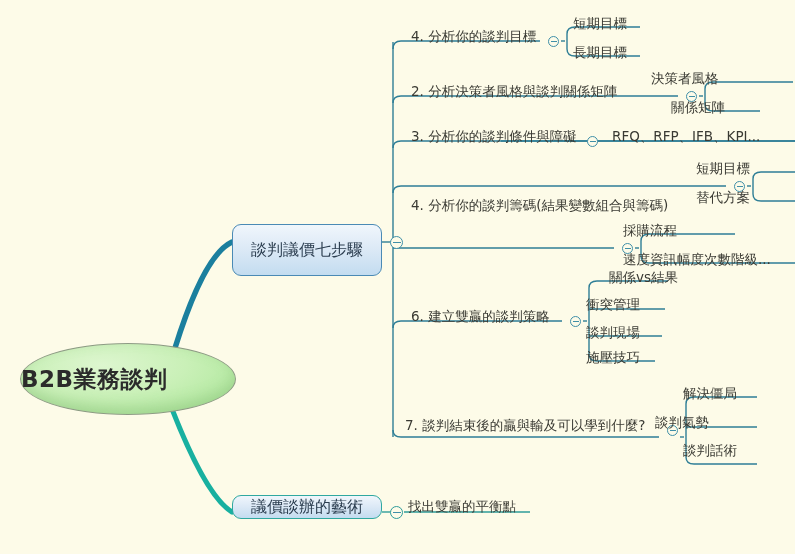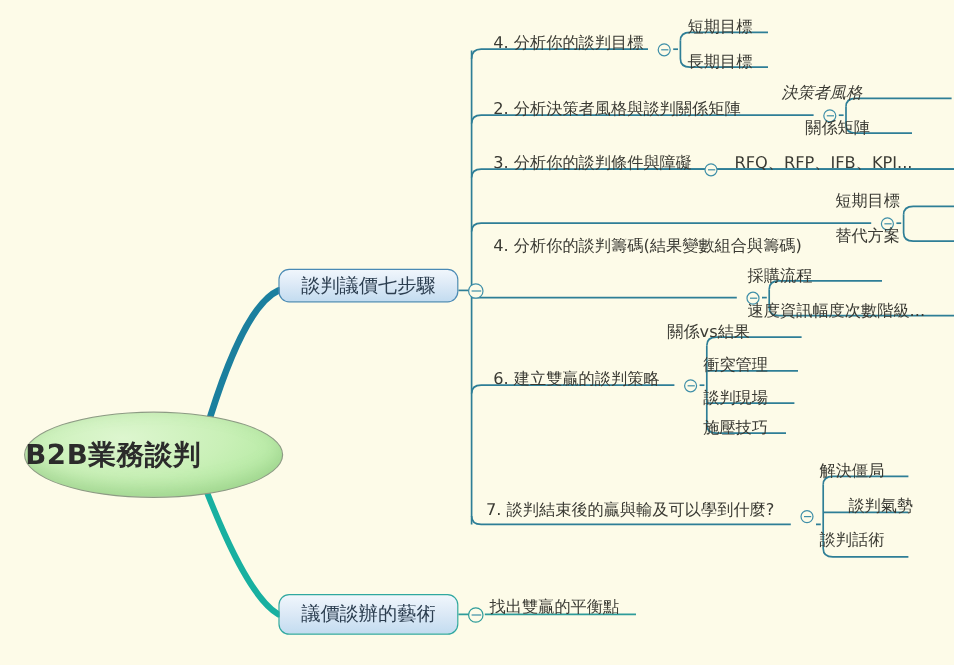--- a/index.html
+++ b/index.html
@@ -188,21 +188,21 @@
     <g stroke="#2e9c9a" stroke-width="1.4" fill="none">
       <path d="M 382 512 L 391 512"></path>
       <path d="M 404 512 L 530 512"></path>
     </g>
   </svg>
 
   <div class="root-node">
     <span class="root-label">B2B業務談判</span>
   </div>
 
-  <div class="branch-node" style="left:232px; top:224px; width:150px; height:28px;">
+  <div class="branch-node" style="left:232px; top:224px; width:150px; height:52px;">
     <span class="branch-label">談判議價七步驟</span>
   </div>
   <div class="toggle lg" style="left:390px; top:236px;"></div>
 
   <div class="topic" style="left:411px; top:30px;">4. 分析你的談判目標</div>
   <div class="toggle" style="left:548px; top:36px;"></div>
 
   <div class="topic" style="left:411px; top:85px;">2. 分析決策者風格與談判關係矩陣</div>
   <div class="toggle" style="left:686px; top:91px;"></div>
 
@@ -216,40 +216,40 @@
 
   <div class="topic" style="left:411px; top:310px;">6. 建立雙贏的談判策略</div>
   <div class="toggle" style="left:570px; top:316px;"></div>
 
   <div class="topic" style="left:405px; top:419px;">7. 談判結束後的贏與輸及可以學到什麼?</div>
   <div class="toggle" style="left:667px; top:425px;"></div>
 
   <div class="leaf" style="left:573px; top:17px;">短期目標</div>
   <div class="leaf" style="left:573px; top:46px;">長期目標</div>
 
-  <div class="leaf" style="left:651px; top:72px;font-style:italic;">決策者風格</div>
+  <div class="leaf" style="left:651px; top:72px;">決策者風格</div>
   <div class="leaf" style="left:671px; top:101px;">關係矩陣</div>
 
   <div class="leaf" style="left:612px; top:130px;">RFQ、RFP、IFB、KPI...</div>
 
   <div class="leaf" style="left:696px; top:162px;">短期目標</div>
   <div class="leaf" style="left:696px; top:191px;">替代方案</div>
 
   <div class="leaf" style="left:623px; top:224px;">採購流程</div>
   <div class="leaf" style="left:623px; top:253px;">速度資訊幅度次數階級...</div>
 
-  <div class="leaf" style="left:556px; top:271px;">關係vs結果</div>
+  <div class="leaf" style="left:609px; top:271px;">關係vs結果</div>
   <div class="leaf" style="left:586px; top:298px;">衝突管理</div>
   <div class="leaf" style="left:586px; top:326px;">談判現場</div>
   <div class="leaf" style="left:586px; top:351px;">施壓技巧</div>
 
   <div class="leaf" style="left:683px; top:387px;">解決僵局</div>
-  <div class="leaf" style="left:707px; top:416px;">談判氣勢</div>
+  <div class="leaf" style="left:655px; top:416px;">談判氣勢</div>
   <div class="leaf" style="left:683px; top:444px;">談判話術</div>
 
-  <div class="branch-node teal" style="left:232px; top:495px; width:150px; height:34px;text-align:center;">
+  <div class="branch-node teal" style="left:232px; top:495px; width:150px; height:24px;text-align:center;">
     <span class="branch-label">議價談辦的藝術</span>
   </div>
   <div class="toggle lg" style="left:390px; top:506px; border-color:#2e9c9a;"></div>
 
   <div class="topic" style="left:408px; top:500px;">找出雙贏的平衡點</div>
 
 </div>
 
 </body></html>

